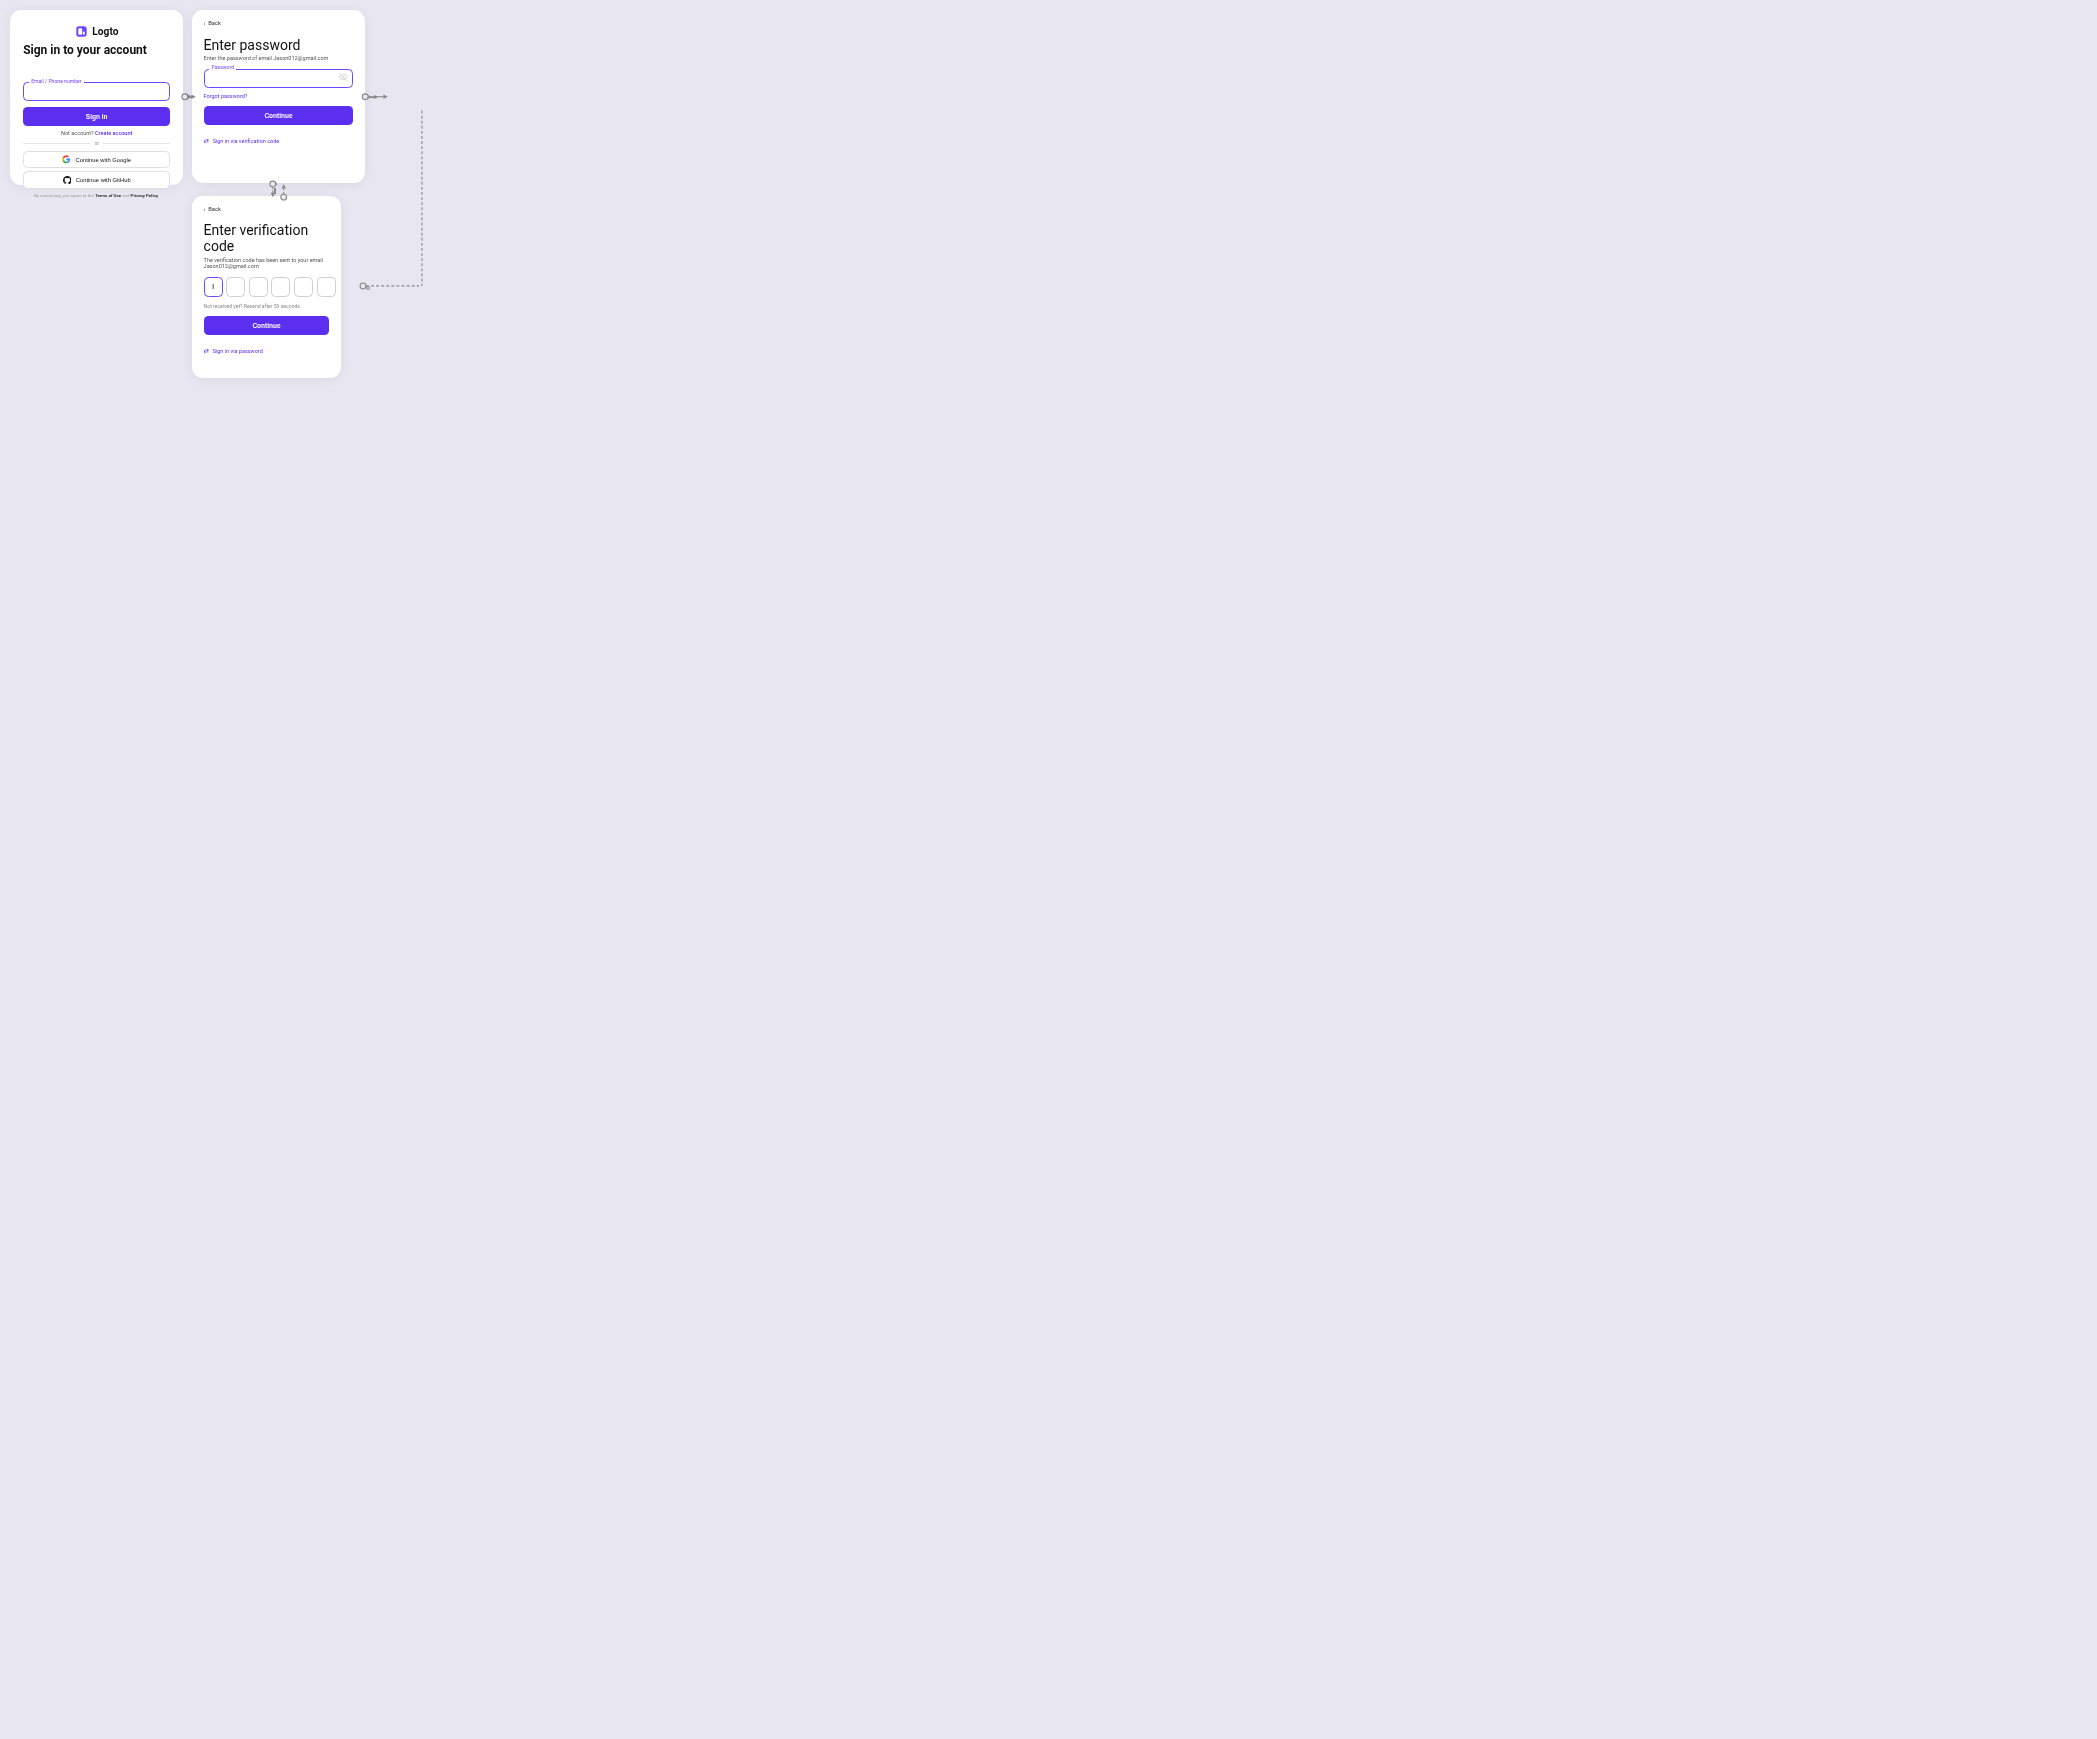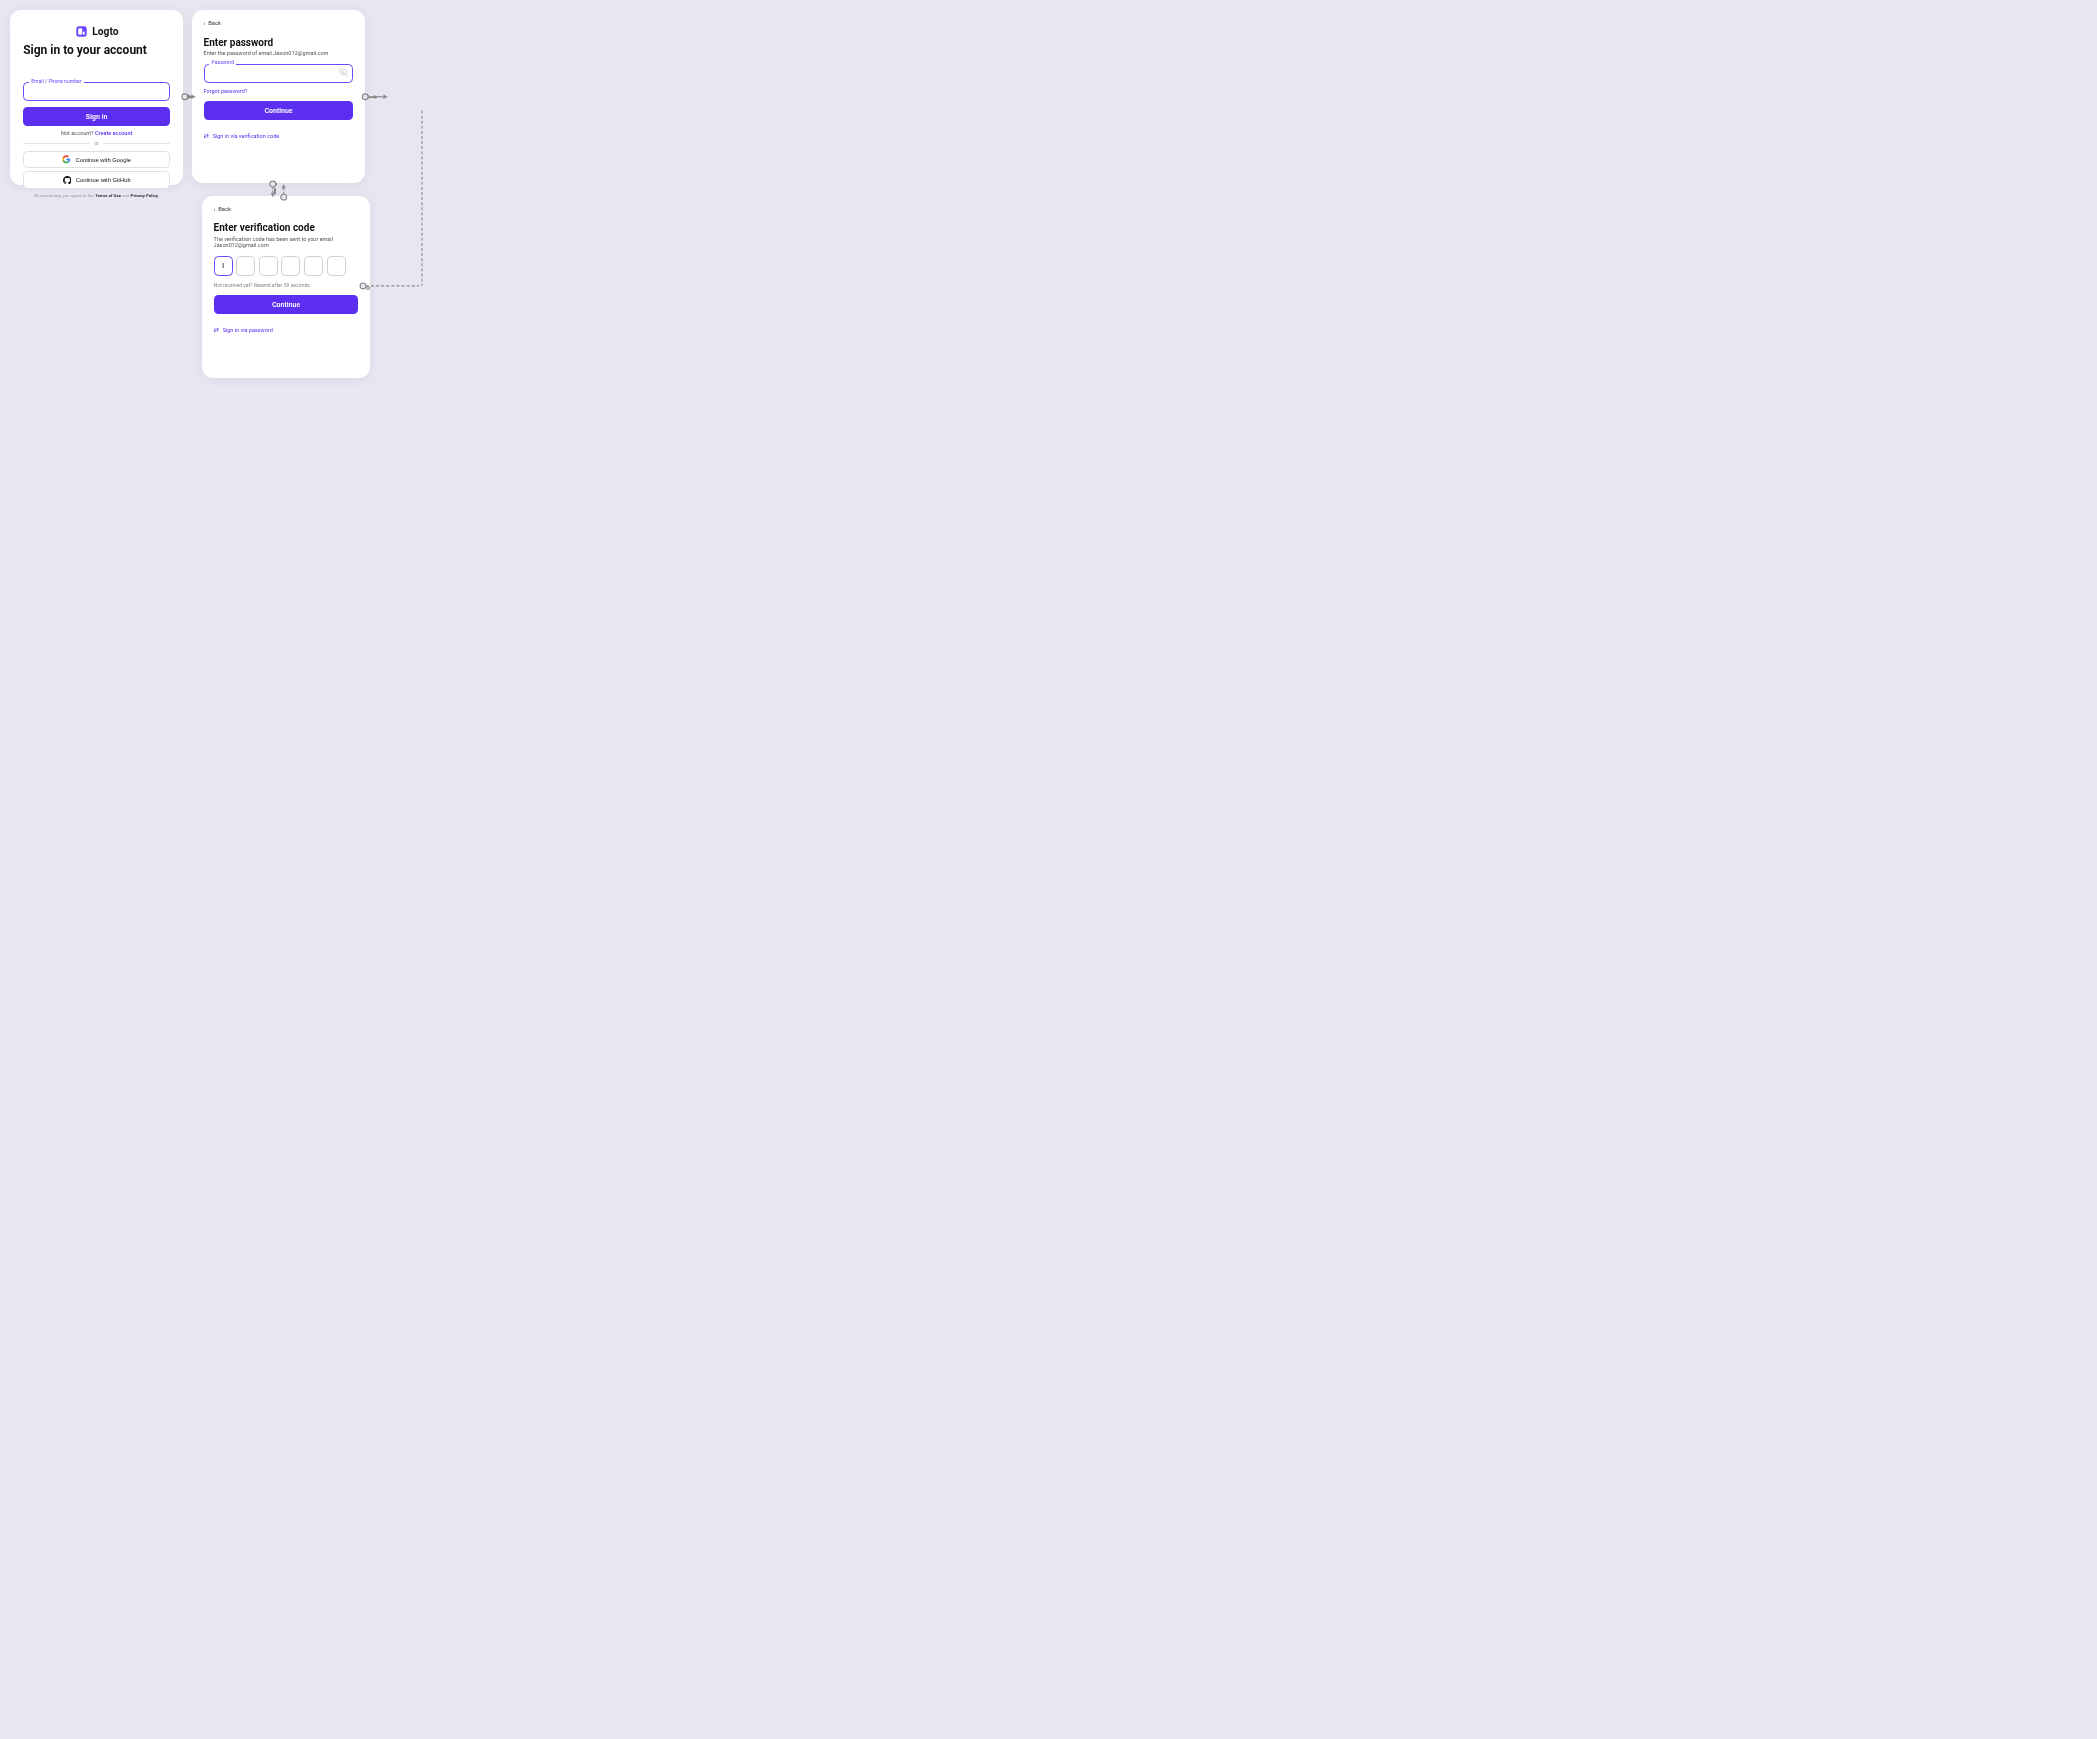--- a/index.html
+++ b/index.html
@@ -214,22 +214,22 @@
       margin-bottom: 10.2px;
       text-decoration: none;
     }
 
     .back-chevron {
       font-size: 5.8px;
       color: #333;
     }
 
     .card-title {
-      font-size: 10px;
-      font-weight: 700;
+      font-size: 14px;
+      font-weight: 400;
       color: #111;
       margin-bottom: 2.9px;
     }
 
     .card-subtitle {
       font-size: 5.5px;
       color: #555;
       margin-bottom: 7.3px;
     }
 
@@ -252,23 +252,23 @@
       text-decoration: none;
       margin-top: 7.3px;
     }
 
     .switch-icon {
       font-size: 6.5px;
     }
 
     
     .verify-card {
-      left: 202px;
+      left: 192px;
       top: 196px;
-      width: 168px;
+      width: 149px;
       height: 182px;
       padding: 10.2px 11.6px 10.2px;
     }
 
     .code-inputs {
       display: flex;
       gap: 3.6px;
       margin-bottom: 5.8px;
     }
 

